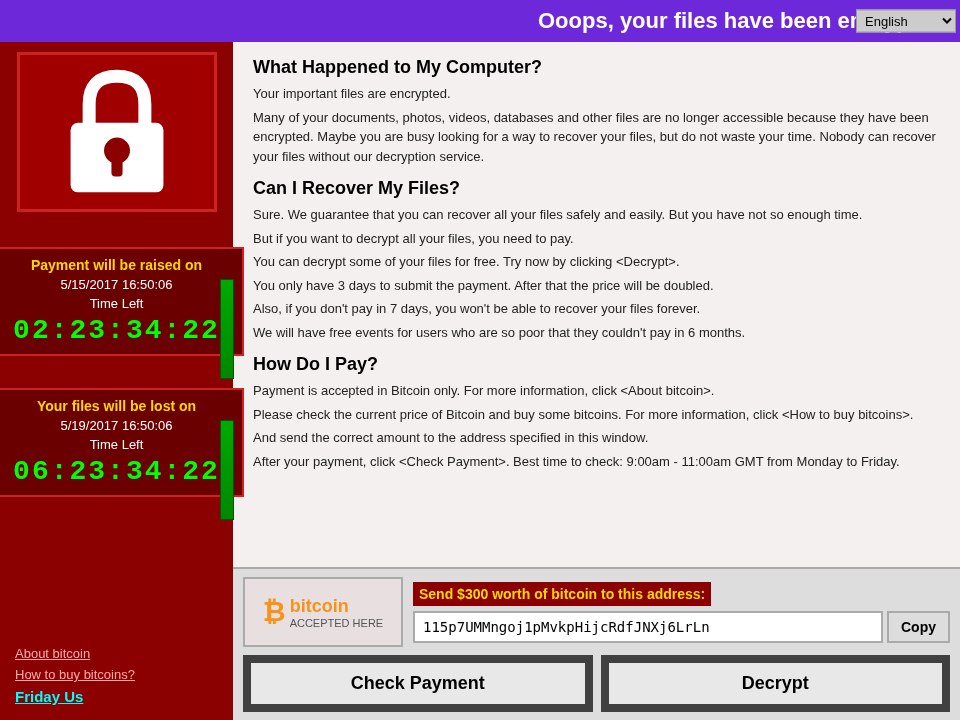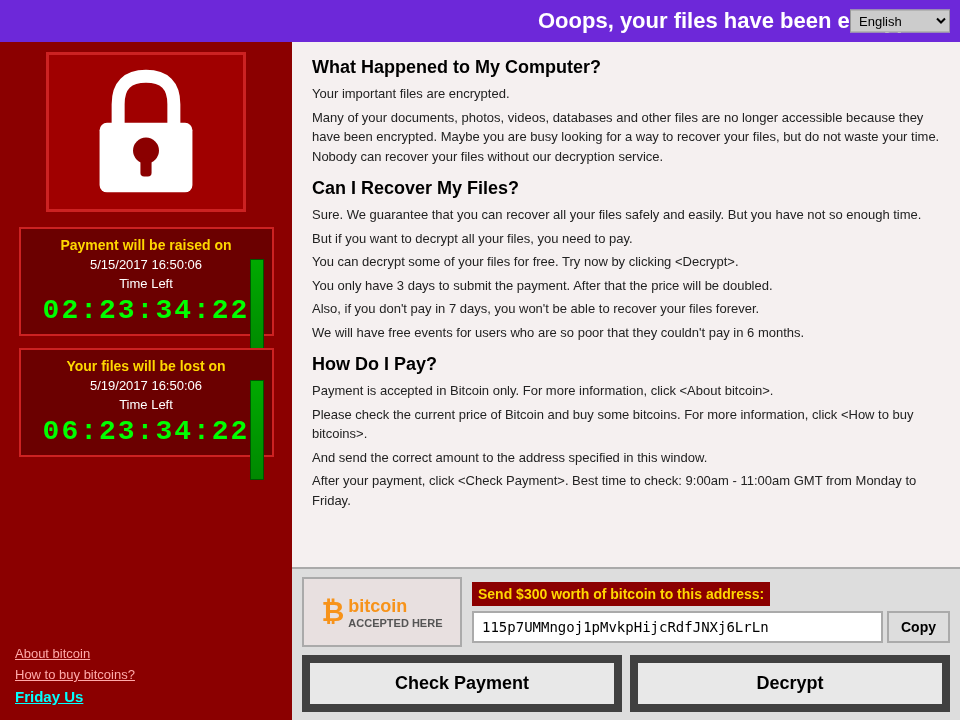--- a/index.html
+++ b/index.html
@@ -23,46 +23,47 @@
       position: relative;
     }
     .header-title {
       color: white;
       font-size: 22px;
       font-weight: bold;
       text-align: center;
     }
     .language-select {
       position: absolute;
-      right: 10px;
+      right: 4px;
       top: 50%;
       transform: translateY(-50%);
       background: #ccc;
       border: 1px solid #999;
       padding: 2px 4px;
       font-size: 13px;
       width: 100px;
     }
 
     
     .main-layout {
       display: flex;
       flex: 1;
       overflow: hidden;
     }
 
     
     .left-panel {
-      width: 292px;
+      width: 233px;
       background-color: #8B0000;
       display: flex;
       flex-direction: column;
       align-items: center;
       padding: 10px;
       flex-shrink: 0;
+      gap: 20px;
     }
 
     .padlock-container {
       background-color: #a00000;
       border: 3px solid #cc2222;
       width: 200px;
       height: 160px;
       display: flex;
       align-items: center;
       justify-content: center;
@@ -209,21 +210,21 @@
     }
 
     .bitcoin-icon {
       font-size: 28px;
       color: #f7931a;
       font-weight: bold;
     }
     .bitcoin-accepted {
       font-size: 11px;
       color: #555;
-      font-weight: bold;
+      font-weight: normal;
     }
 
     .address-area {
       flex: 1;
       margin-left: 10px;
     }
 
     .address-row {
       display: flex;
       align-items: stretch;

